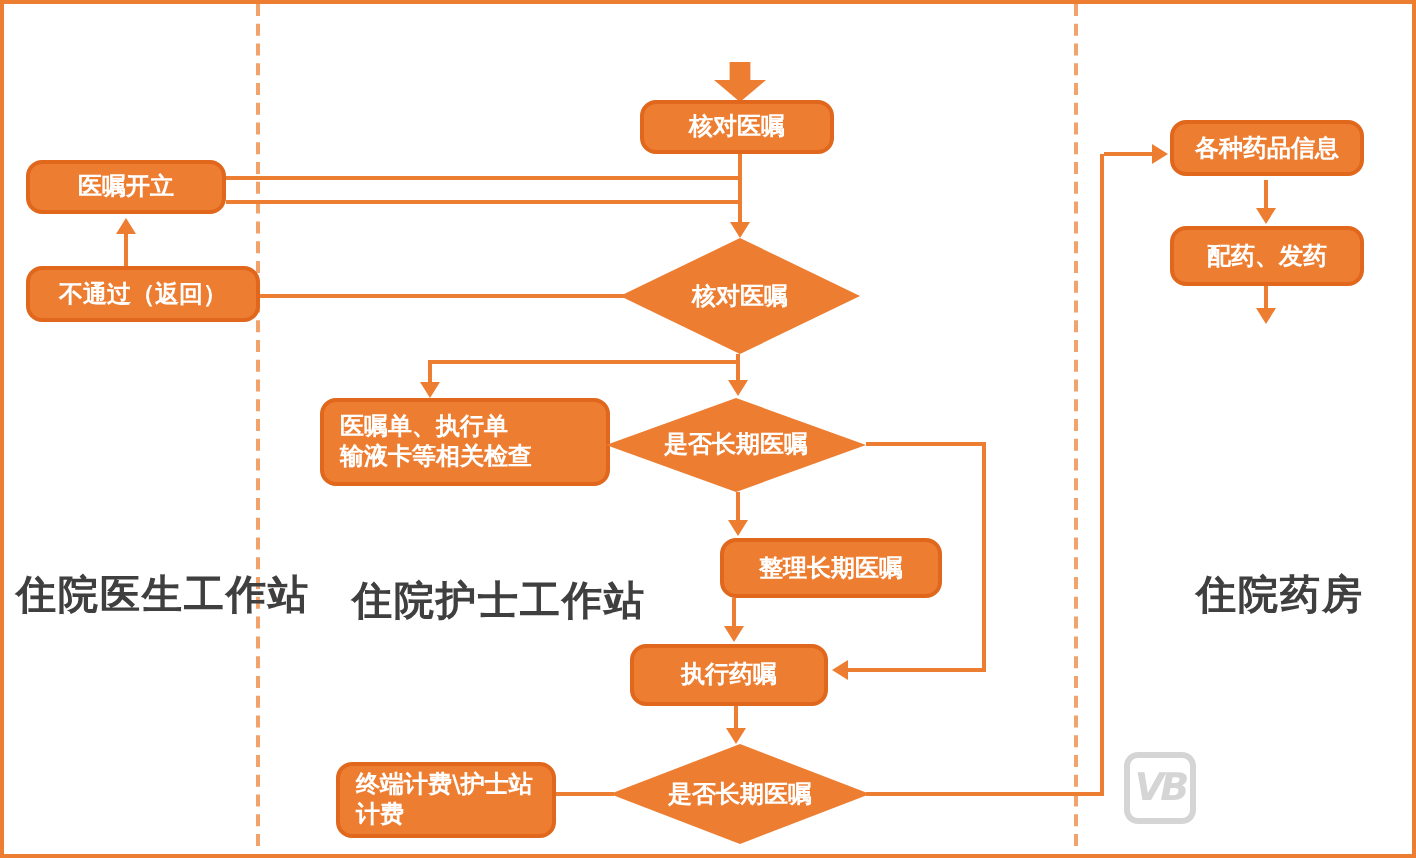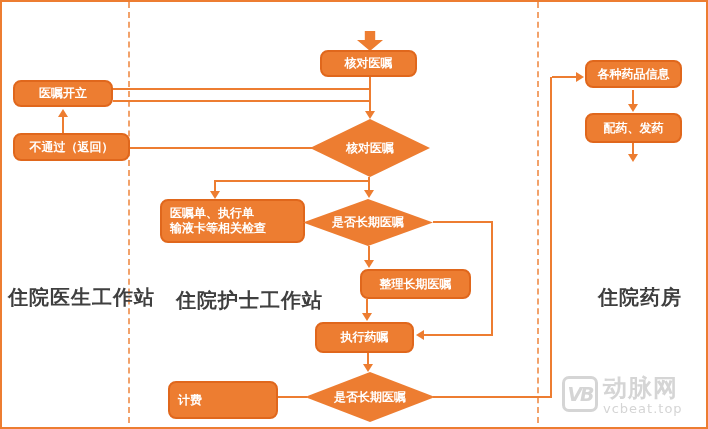--- a/index.html
+++ b/index.html
@@ -123,35 +123,32 @@
   <div class="node" style="left:316px;top:269px;width:111px;height:30px;margin-left:44px;">
     <span>整理长期医嘱</span>
   </div>
   <div class="node" style="left:315px;top:322px;width:99px;height:31px;font-family:Liberation Serif, serif;">
     <span>执行药嘱</span>
   </div>
   <div class="diamond" style="left:305px;top:372px;width:130px;height:50px;">
     <span>是否长期医嘱</span>
   </div>
   <div class="node left-text" style="left:168px;top:381px;width:110px;height:38px;">
+    <span>终端计费\护士站</span>
     <span>计费</span>
   </div>
   <div class="node" style="left:585px;top:60px;width:97px;height:28px;text-align:center;">
     <span>各种药品信息</span>
   </div>
   <div class="node" style="left:585px;top:113px;width:97px;height:30px;">
     <span>配药、发药</span>
   </div>
 
   <div class="section-label" style="left:8px;top:284px;">住院医生工作站</div>
   <div class="section-label" style="left:598px;top:284px;">住院药房</div>
   <div class="section-label" style="left:176px;top:287px;">住院护士工作站</div>
 
   <div class="logo">
     <div class="logo-mark">VB</div>
-    <div class="logo-text">
-      <div class="logo-brand">动脉网</div>
-      <div class="logo-url">vcbeat.top</div>
-    </div>
   </div>
 
   <div class="frame"></div>
 </div>
 
 </body></html>

